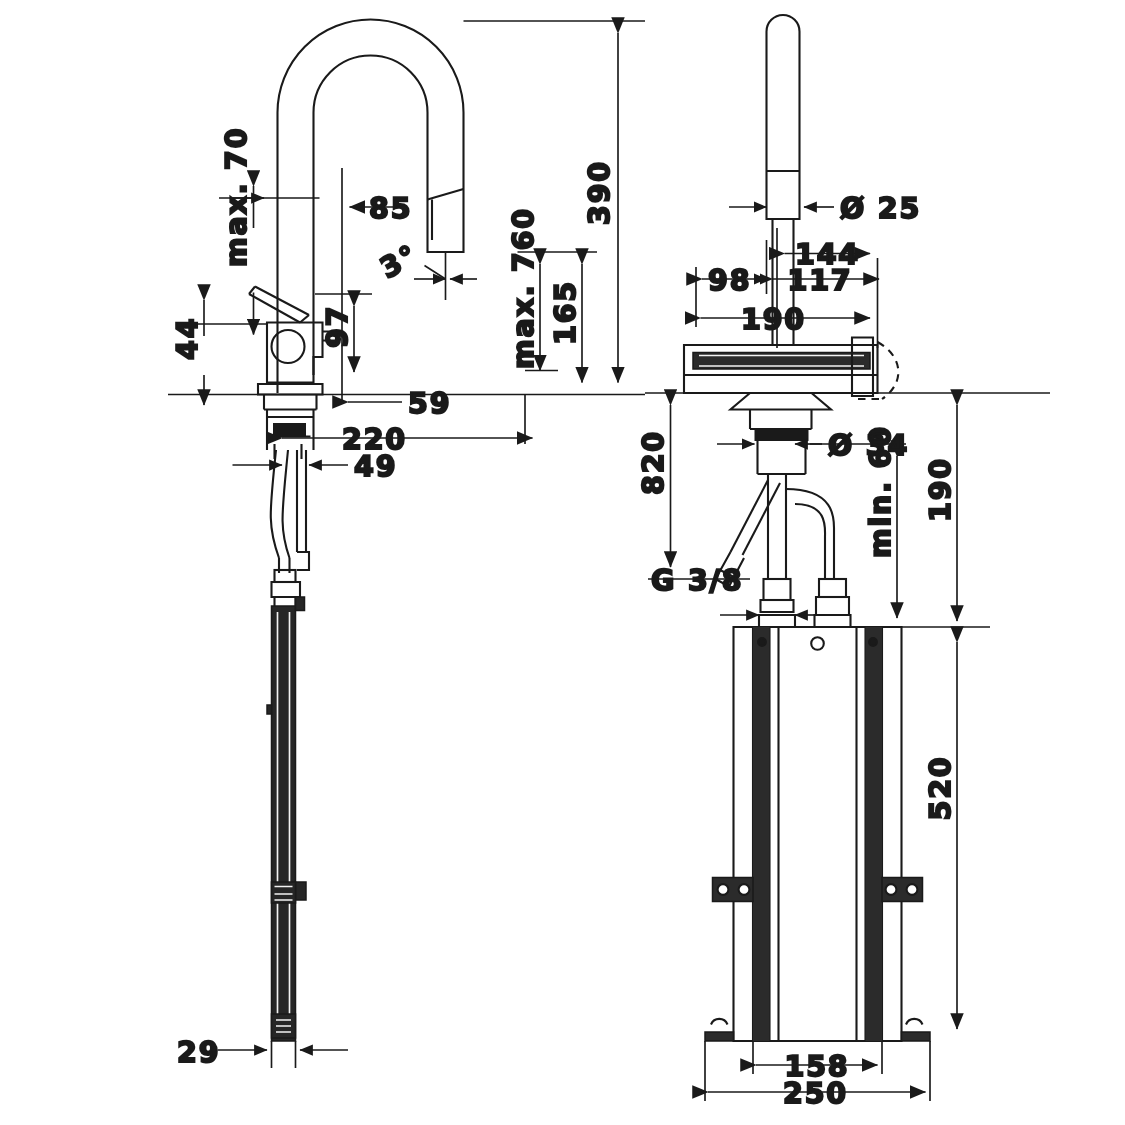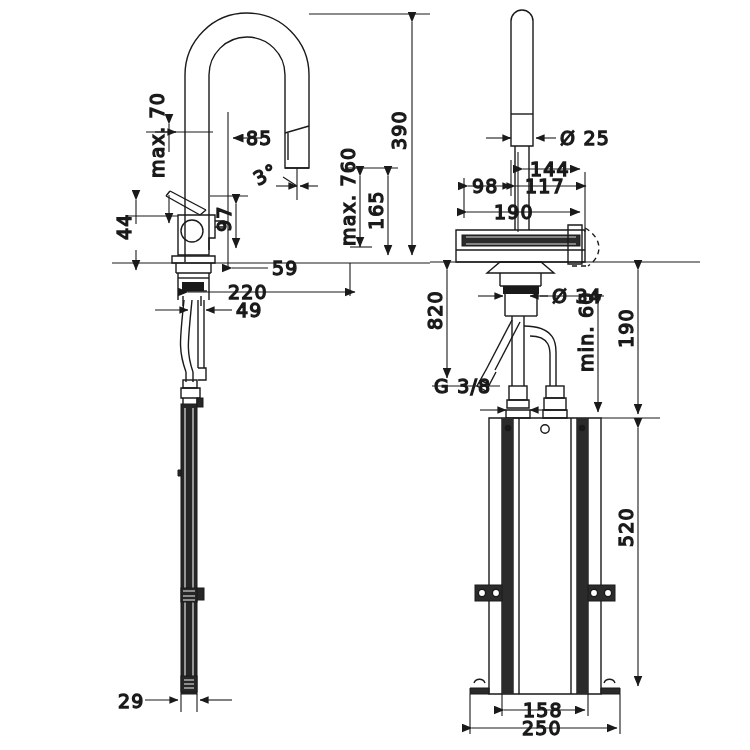--- a/index.html
+++ b/index.html
@@ -1,18 +1,18 @@
 <!DOCTYPE html>
 <html><head>
 <meta charset="utf-8">
 <style>
   html,body{margin:0;padding:0;background:#ffffff;}
   body{width:750px;height:750px;overflow:hidden;
        font-family:"DejaVu Sans","Liberation Sans",sans-serif;}
-  #stage{position:relative;width:630px;height:750px;background:#fff;}
+  #stage{position:relative;width:630px;height:750px;background:#fff;font-weight:bold;}
   svg{display:block;}
   .dimtext{font-family:"DejaVu Sans","Liberation Sans",sans-serif;
            font-size:19px;letter-spacing:1.2px;fill:#1a1a1a;}
 </style>
 </head>
 <body>
 
 <div id="stage">
 <svg width="750" height="750" viewBox="0 0 750 750">
   <defs>

